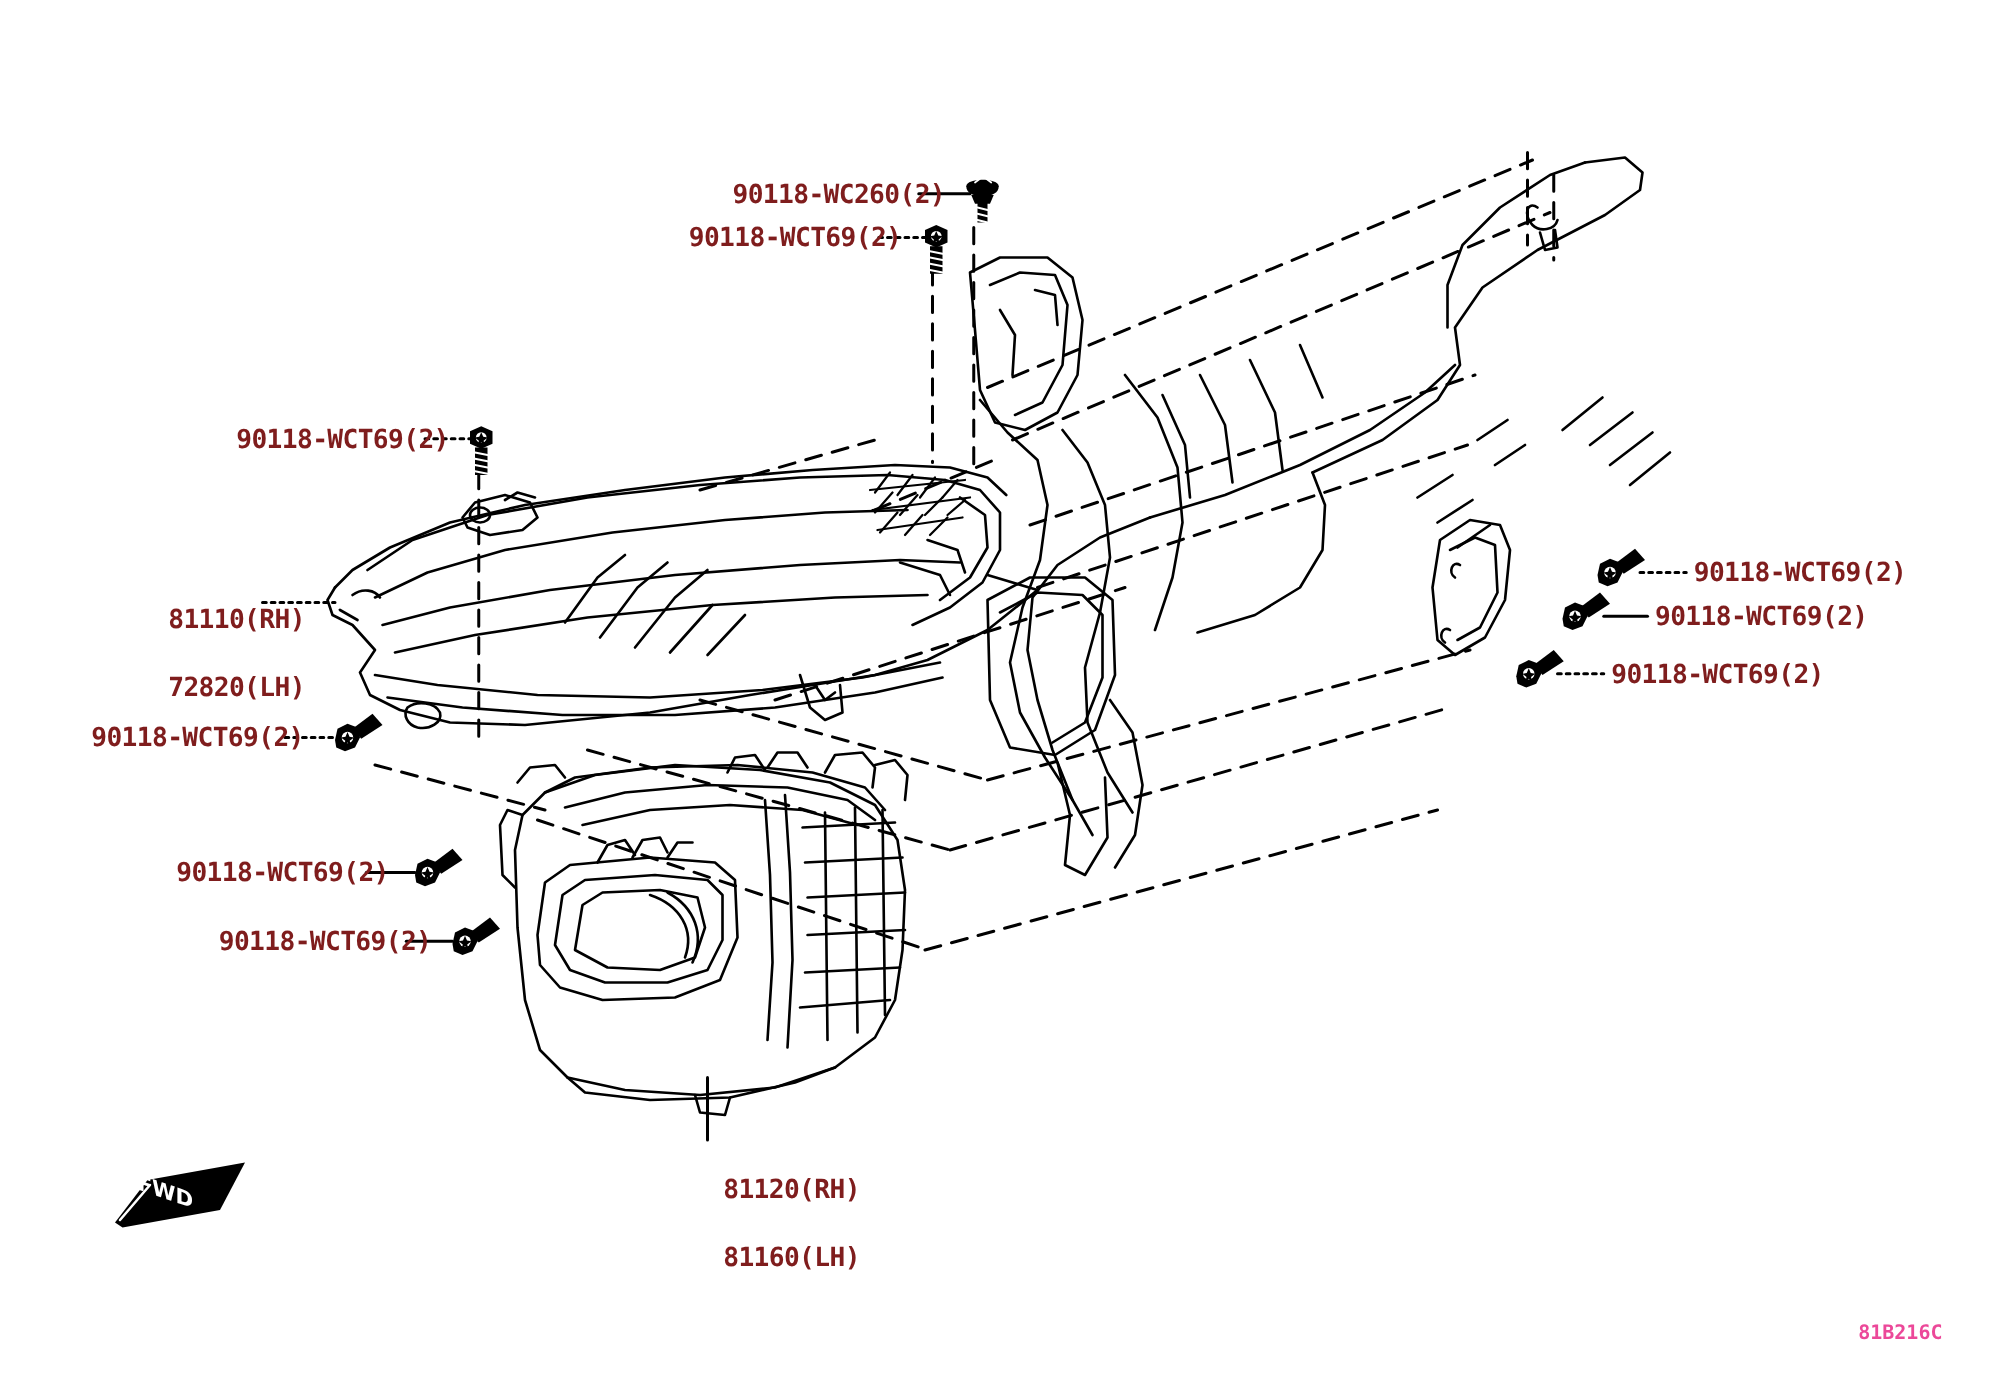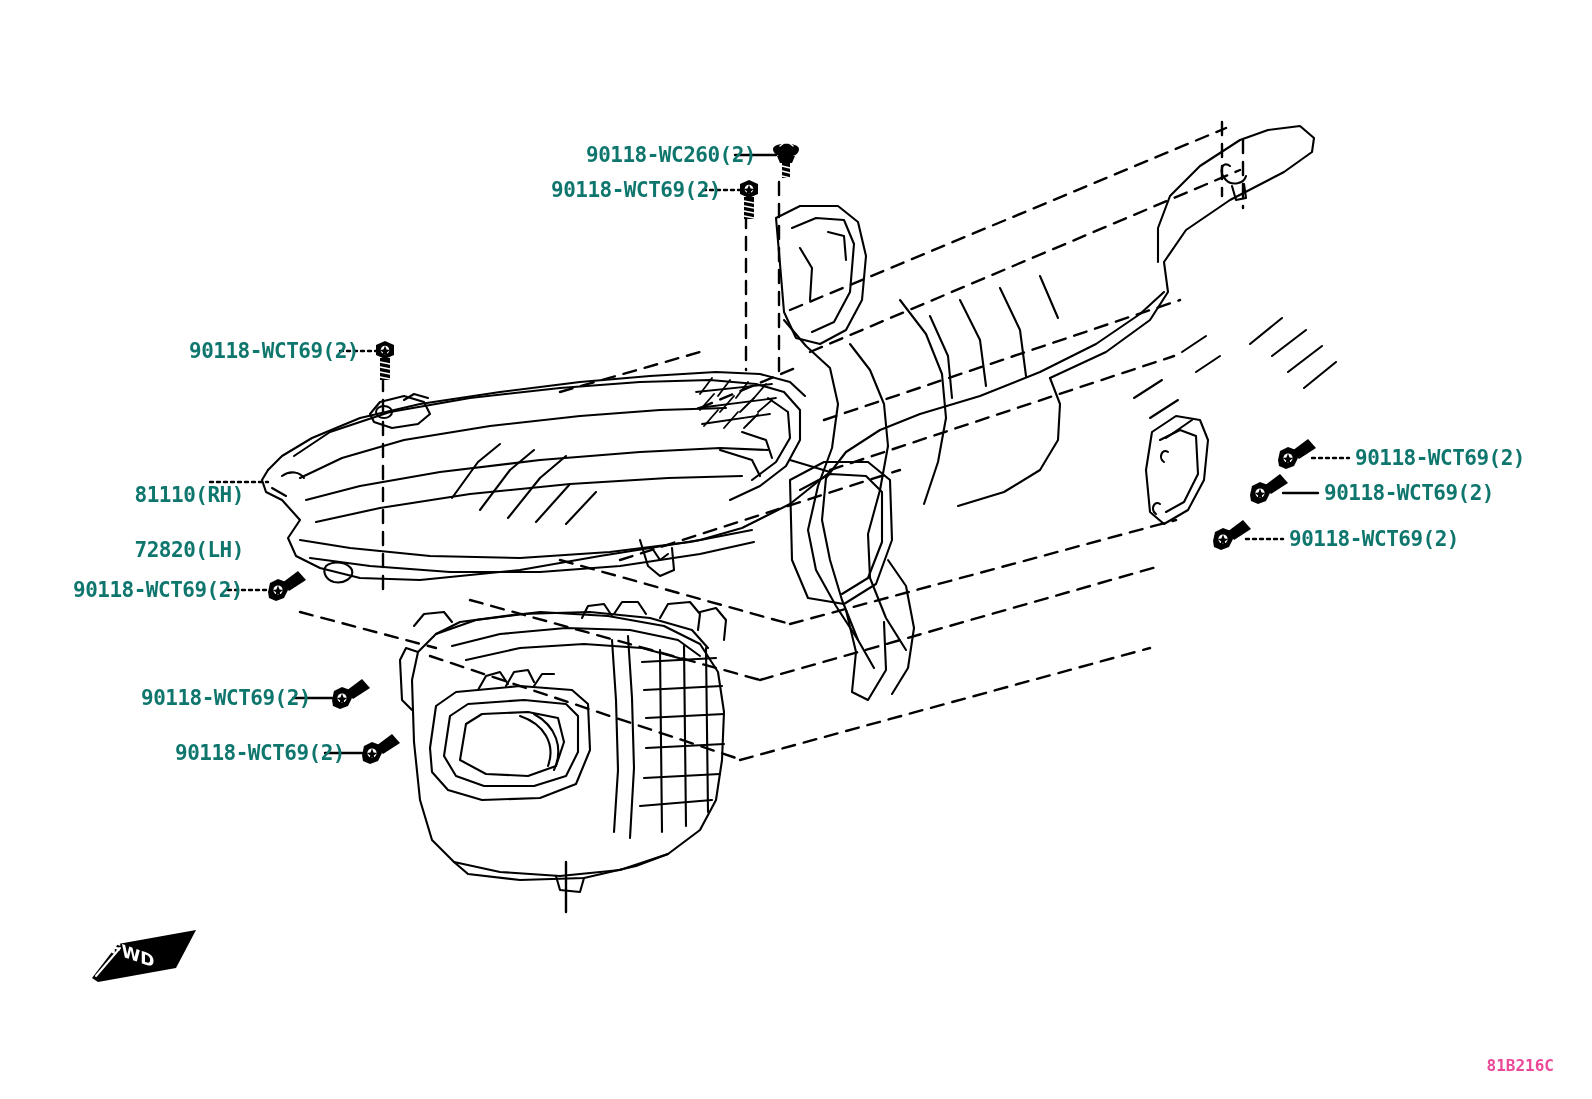--- a/index.html
+++ b/index.html
@@ -23,21 +23,21 @@
     top: 0;
     width: 1592px;
     height: 1099px;
   }
   .lbl {
     position: absolute;
     font-family: "DejaVu Sans Mono", "Liberation Mono", monospace;
     font-weight: bold;
     font-size: 21px;
     letter-spacing: -0.5px;
-    color: #0f766e;
+    color: #7f1d1d;
     white-space: pre;
     line-height: 1.33;
   }
   .lbl.two-line { line-height: 1.30; text-align: center; }
   .diag-id {
     position: absolute;
     right: 38px;
     bottom: 24px;
     font-family: "DejaVu Sans Mono", "Liberation Mono", monospace;
     font-weight: bold;
@@ -330,20 +330,24 @@
   <div class="lbl" style="left:141px; top:685px;">90118-WCT69(2)</div>
 
   <div class="lbl" style="left:175px; top:740px;">90118-WCT69(2)</div>
 
   <div class="lbl" style="left:1355px; top:445px;">90118-WCT69(2)</div>
 
   <div class="lbl" style="left:1324px; top:480px;">90118-WCT69(2)</div>
 
   <div class="lbl" style="left:1289px; top:526px;">90118-WCT69(2)</div>
 
+  <div class="lbl two-line" style="left:530px; top:911px;">
+    <span>81120(RH)</span><br>
+    <span>81160(LH)</span>
+  </div>
 
   <div class="fwd-wrap">
     <div class="fwd-text">FWD</div>
   </div>
 
   <div class="diag-id">81B216C</div>
 
 </div>
 
 </body></html>

